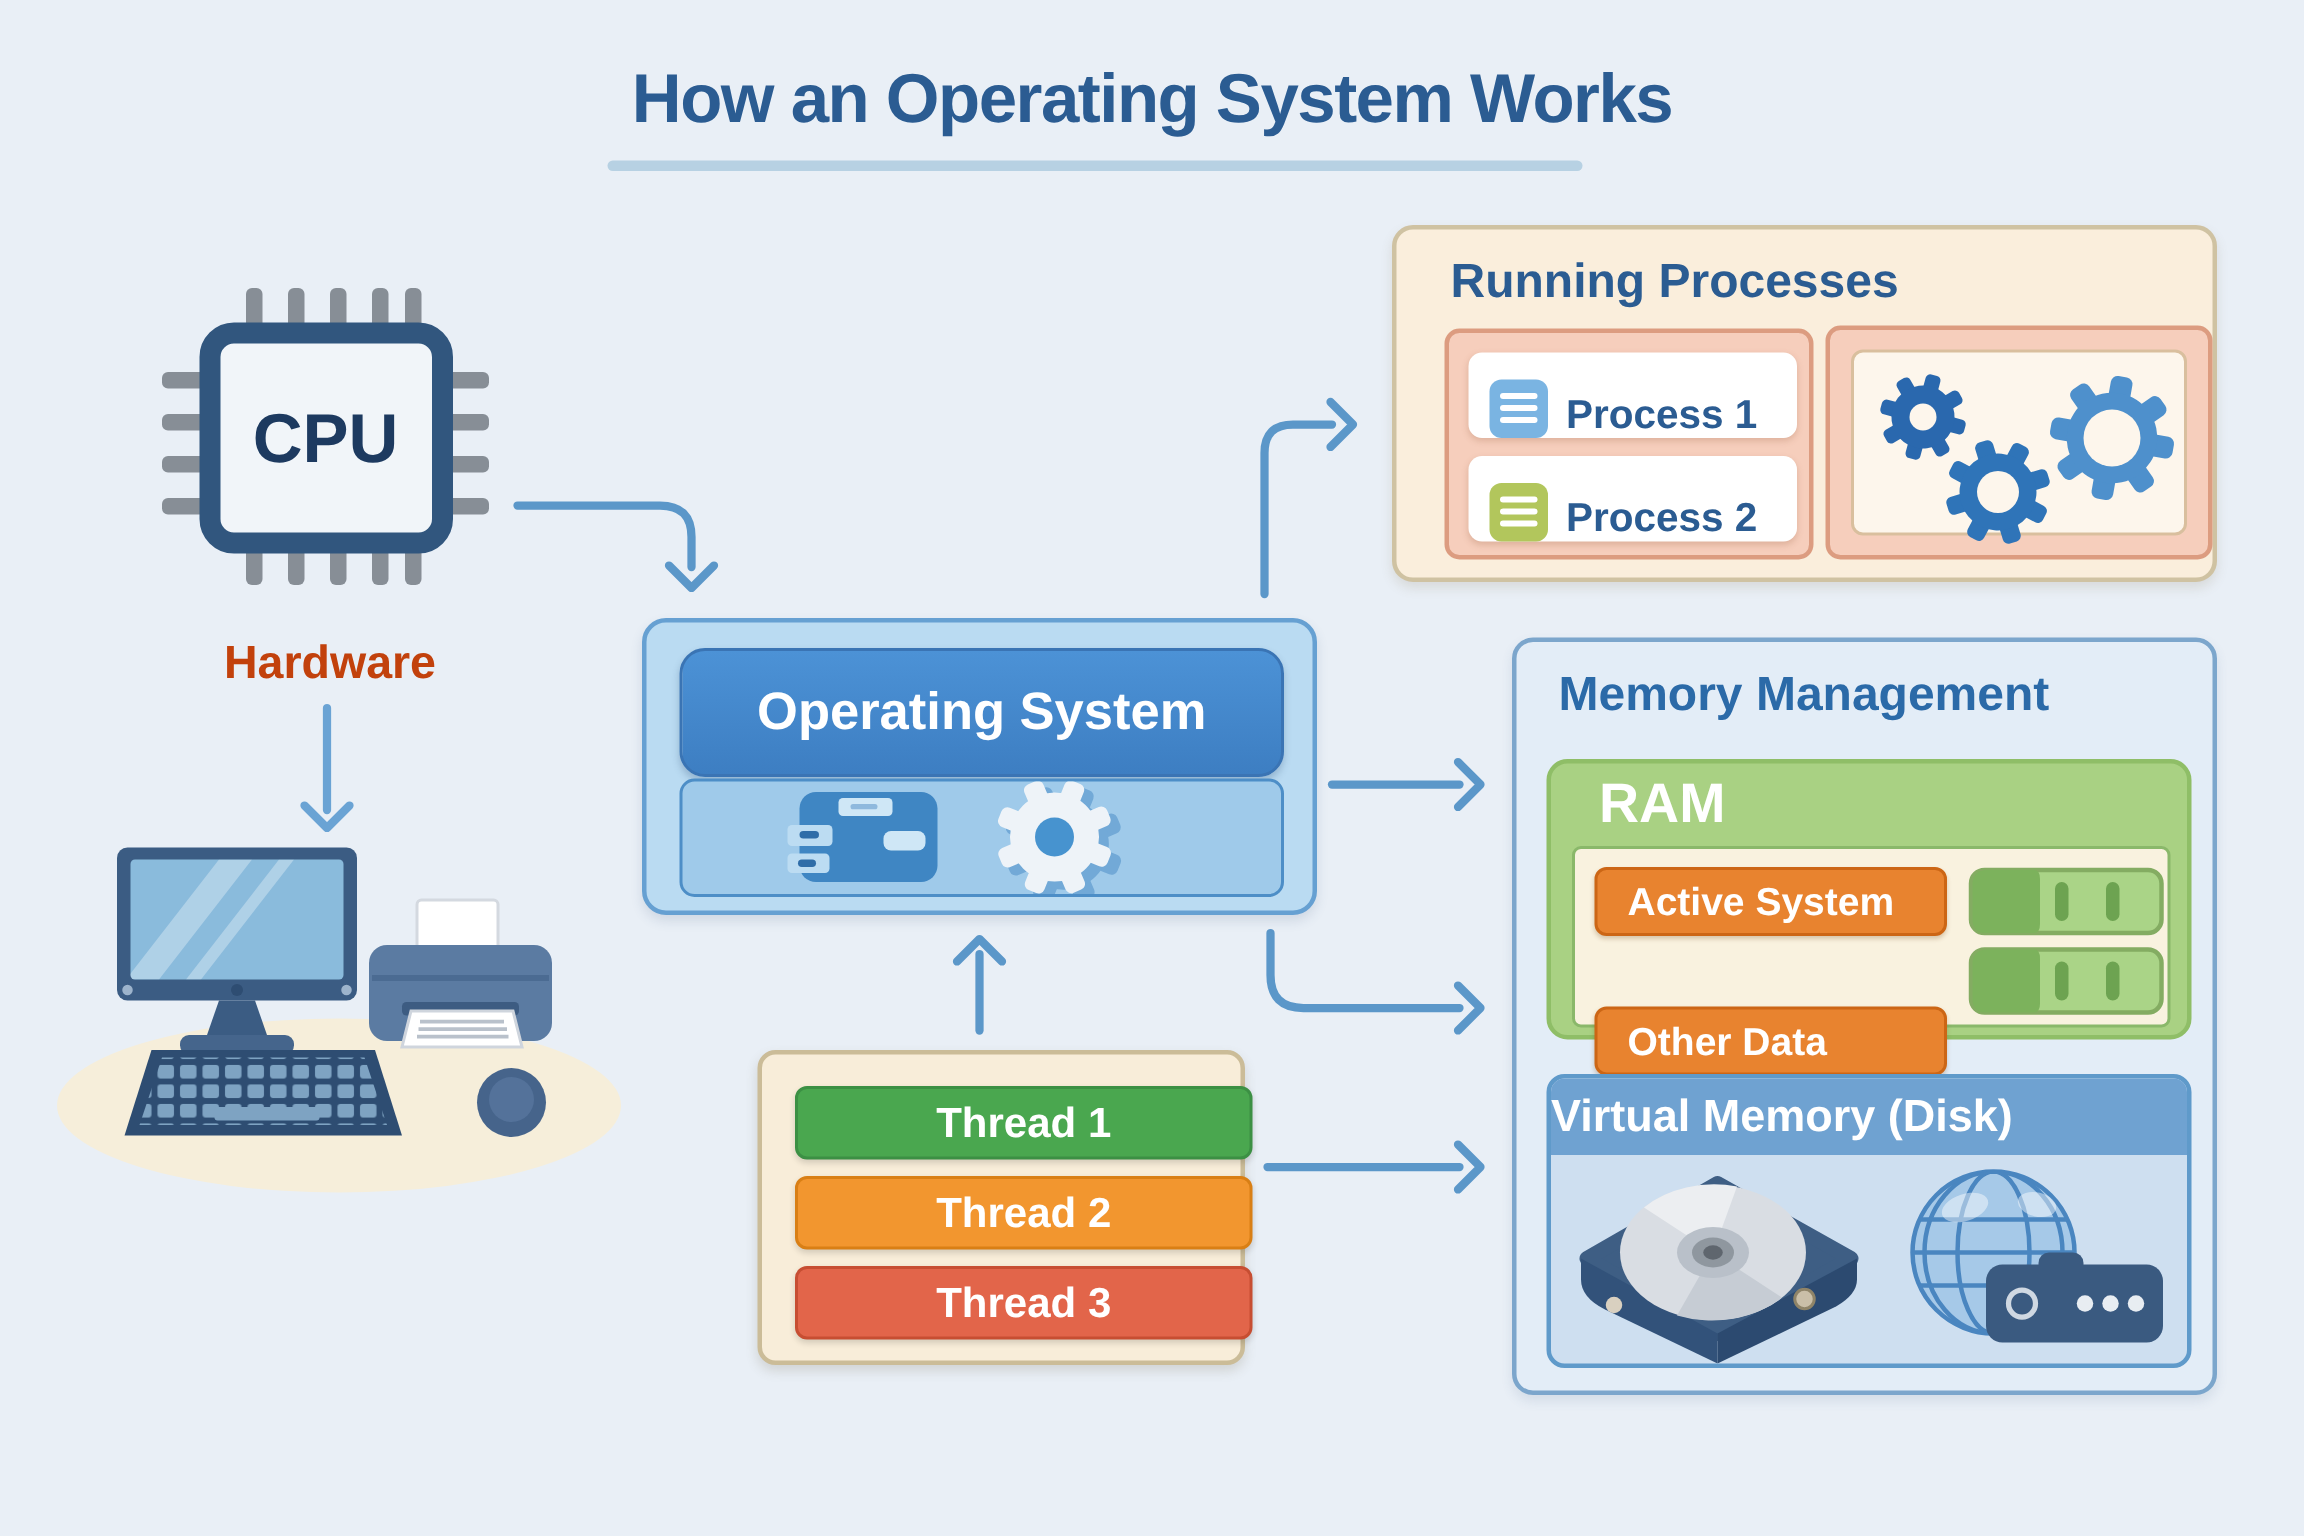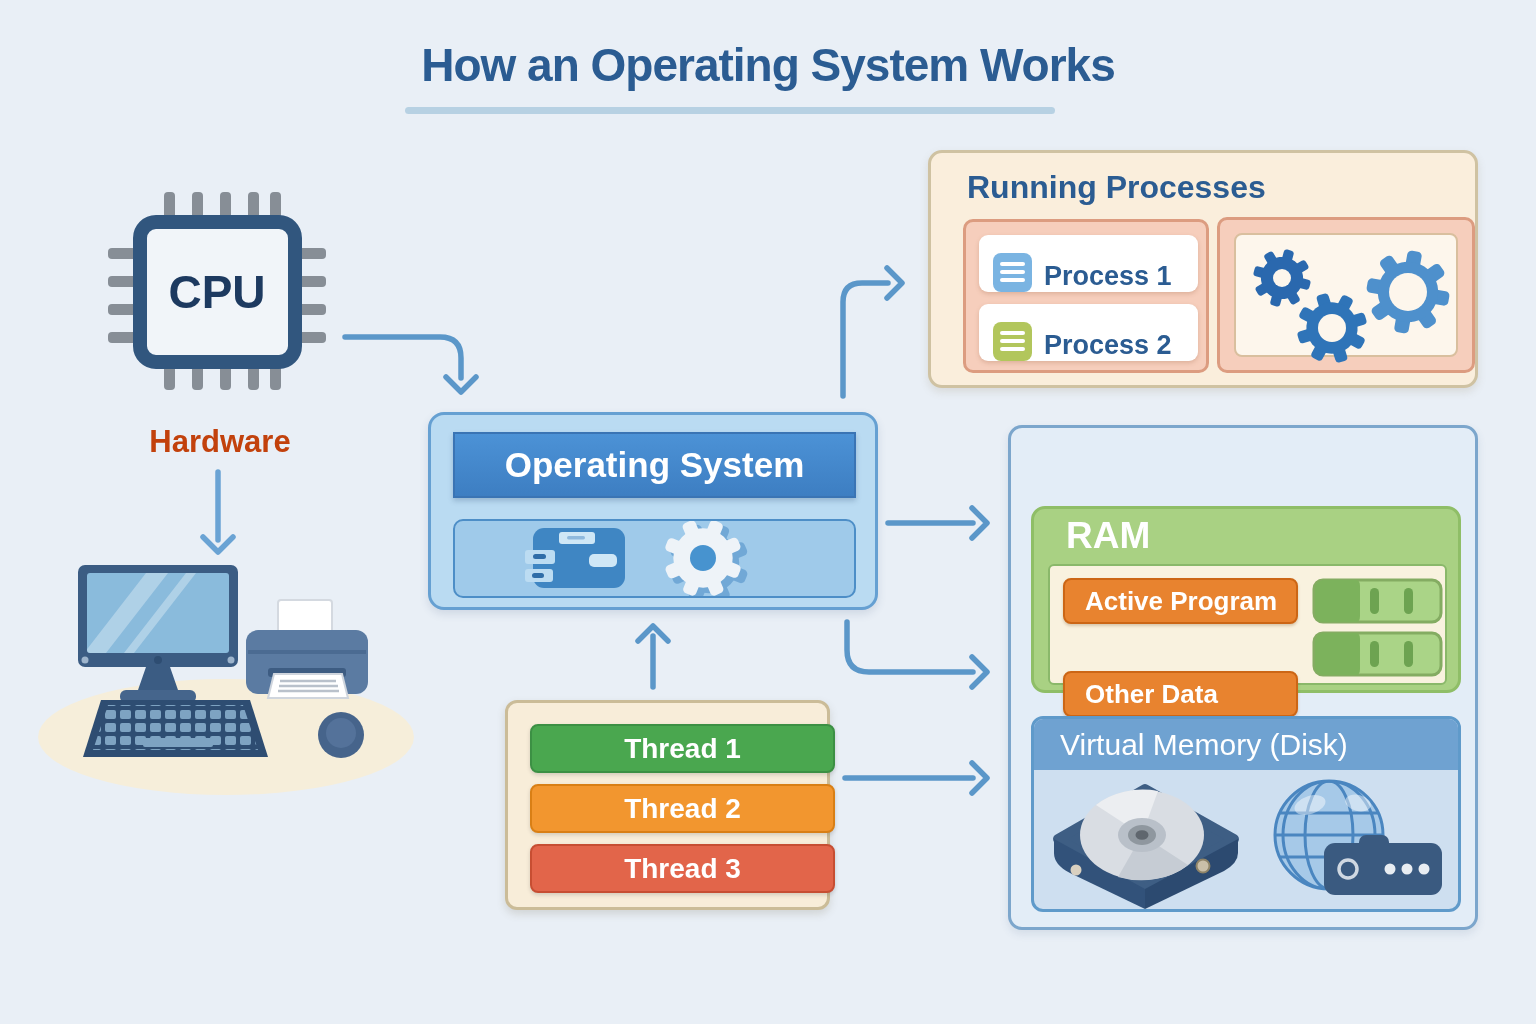--- a/index.html
+++ b/index.html
@@ -12,21 +12,21 @@
   #title { left:0; top:38px; width:1536px; text-align:center; font-size:46px; font-weight:bold; color:#2b5c92; letter-spacing:-1px; }
   #title-underline { left:405px; top:107px; width:650px; height:7px; background:#b7d1e3; border-radius:4px; }
 
   
   #cpu-icon { left:106px; top:190px; }
   #hardware-label { left:100px; top:424px; width:240px; text-align:center; font-size:31px; font-weight:bold; color:#c2410c; }
   #computer-illustration { left:28px; top:552px; }
 
   
   #os-box { left:428px; top:412px; width:450px; height:198px; background:#badbf2; border:3px solid #66a0d2; border-radius:16px; box-shadow:0 4px 8px rgba(60,90,130,.15); }
-  #os-header { position:absolute; left:22px; top:17px; width:403px; height:66px; background:linear-gradient(#4c92d6,#3d7ec2); border:2px solid #3a74b4; border-radius:0; display:flex; align-items:center; justify-content:center; color:#ffffff; font-size:35px; font-weight:bold; box-shadow:0 3px 5px rgba(40,70,110,.25); }
+  #os-header { position:absolute; left:22px; top:17px; width:403px; height:86px; background:linear-gradient(#4c92d6,#3d7ec2); border:2px solid #3a74b4; border-radius:17px; display:flex; align-items:center; justify-content:center; color:#ffffff; font-size:35px; font-weight:bold; box-shadow:0 3px 5px rgba(40,70,110,.25); }
   #os-band { position:absolute; left:22px; top:104px; width:403px; height:79px; background:#9fcaea; border:2px solid #4d8ec7; border-radius:10px; }
 
   
   #threads-box { left:505px; top:700px; width:325px; height:210px; background:#f8edd9; border:3px solid #cbbc98; border-radius:12px; box-shadow:0 4px 8px rgba(100,90,60,.18); }
   .thread-bar { position:absolute; left:22px; width:305px; height:49px; border-radius:8px; display:flex; align-items:center; justify-content:center; color:#ffffff; font-size:28px; font-weight:bold; box-shadow:0 2px 4px rgba(0,0,0,.15); }
   #thread-1 { top:21px;  background:#4aa74f; border:2px solid #3c9044; }
   #thread-2 { top:81px;  background:#f2962f; border:2px solid #d97f15; }
   #thread-3 { top:141px; background:#e2654a; border:2px solid #c74e32; }
 
   
@@ -49,21 +49,21 @@
   #memory-box { left:1008px; top:425px; width:470px; height:505px; background:#e3edf7; border:3px solid #7ca6cc; border-radius:14px; box-shadow:0 4px 8px rgba(60,90,130,.12); }
   #memory-title { position:absolute; left:28px; top:16px; font-size:32px; font-weight:bold; color:#2b6aa8; }
   #ram-box { position:absolute; left:20px; top:78px; width:430px; height:187px; background:#a9d183; border:3px solid #8fbe67; border-radius:14px;text-align:right; }
   #ram-label { position:absolute; left:32px; top:6px; font-size:37px; font-weight:bold; color:#ffffff; }
   #ram-panel { position:absolute; left:14px; top:55px; width:399px; height:121px; background:#f9f2df; border:2px solid #8ab86a; border-radius:6px; }
   .ram-row { position:absolute; left:13px; width:235px; height:46px; background:#e8832f; border:2px solid #cc6615; border-radius:8px; display:flex; align-items:center; color:#ffffff; font-size:26px; font-weight:bold; padding-left:20px; box-shadow:0 2px 3px rgba(120,70,20,.25); }
   #ram-row-1 { top:12px; } #ram-row-2 { top:63px;margin-top:42px; }
   .mem-bar { position:absolute; left:262px; width:131px; height:46px; }
   #mem-bar-1 { top:12px; } #mem-bar-2 { top:65px; }
   #vm-box { position:absolute; left:20px; top:288px; width:430px; height:196px; background:#cedff0; border:3px solid #5f9aca; border-radius:12px; overflow:hidden; }
-  #vm-header { position:absolute; left:0; top:0; width:100%; height:51px; background:#6fa2d1; display:flex; align-items:center; padding-left:26px; color:#ffffff; font-size:30px; font-weight:normal;text-align:right; }
+  #vm-header { position:absolute; left:0; top:0; width:100%; height:51px; background:#6fa2d1; display:flex; align-items:center; color:#ffffff; font-size:30px; font-weight:bold;text-align:right; }
 
   #arrows { left:0; top:0; pointer-events:none; }
 </style>
 </head>
 <body>
 
 <div id="canvas">
 
   <div class="abs" id="title">How an Operating System Works</div>
   <div class="abs" id="title-underline"></div>
@@ -279,25 +279,26 @@
         </g>
         <g>
           <use href="#gear8" transform="translate(188,72) rotate(10) scale(1.12)" fill="#4e90cc"></use>
           <circle cx="188" cy="72" r="19" fill="#fdf6ec"></circle>
         </g>
       </svg>
     </div>
   </div>
 
   <div class="abs" id="memory-box">
+    <div id="memory-title">Memory Management</div>
 
     <div id="ram-box">
       <div id="ram-label">RAM</div>
       <div id="ram-panel">
-        <div class="ram-row" id="ram-row-1">Active Program</div>
+        <div class="ram-row" id="ram-row-1">Active System</div>
         <div class="ram-row" id="ram-row-2">Other Data</div>
         <svg class="mem-bar" id="mem-bar-1" viewBox="0 0 131 46">
           <rect x="2" y="2" width="127" height="42" rx="9" fill="#aad487" stroke="#84ac62" stroke-width="3"></rect>
           <path d="M11 2 H44 Q48 2 48 8 V38 Q48 44 44 44 H11 Q4 44 3 36 V10 Q4 3 11 2 Z" fill="#7cb25c"></path>
           <rect x="58" y="10" width="9" height="26" rx="4.5" fill="#6da351"></rect>
           <rect x="92" y="10" width="9" height="26" rx="4.5" fill="#6da351"></rect>
         </svg>
         <svg class="mem-bar" id="mem-bar-2" viewBox="0 0 131 46">
           <rect x="2" y="2" width="127" height="42" rx="9" fill="#aad487" stroke="#84ac62" stroke-width="3"></rect>
           <path d="M11 2 H44 Q48 2 48 8 V38 Q48 44 44 44 H11 Q4 44 3 36 V10 Q4 3 11 2 Z" fill="#7cb25c"></path>

